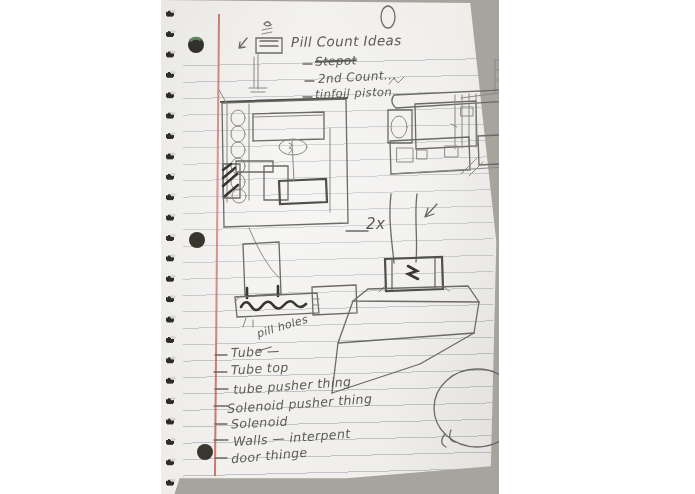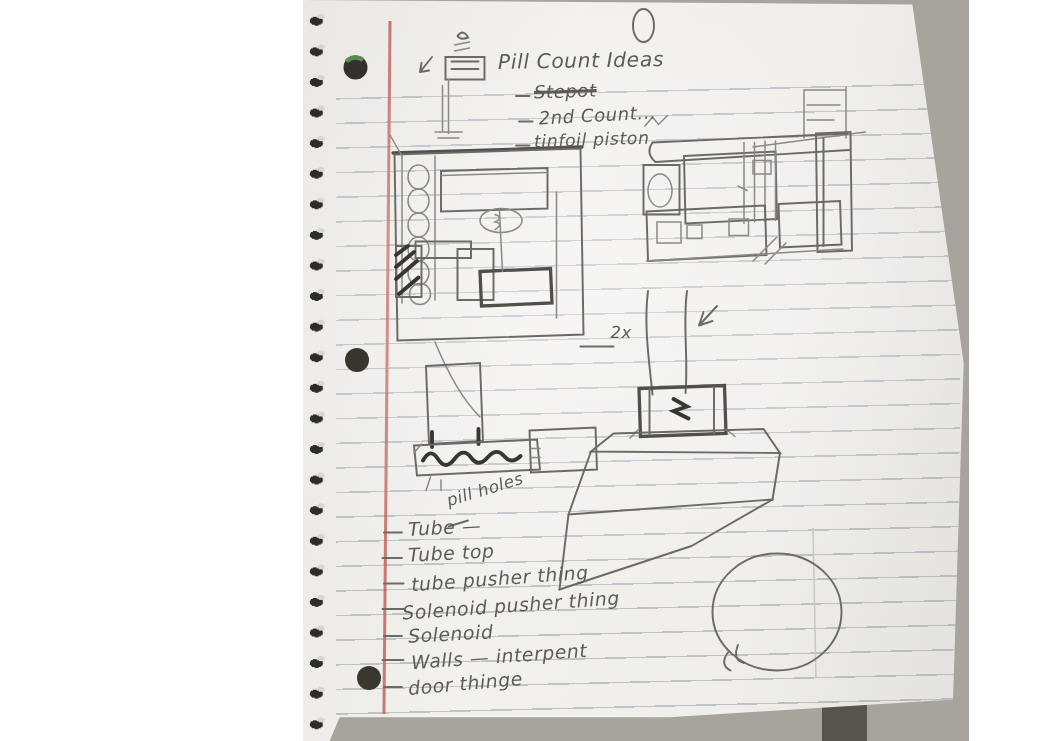--- a/index.html
+++ b/index.html
@@ -1,19 +1,19 @@
 <!DOCTYPE html>
 <html><head>
 <meta charset="utf-8">
 <style>
   html,body{margin:0;padding:0;background:#ffffff;}
   #stage{position:relative;width:695px;height:494px;background:#ffffff;overflow:hidden;
          font-family:"DejaVu Sans",sans-serif;}
   
-  #photo{position:absolute;left:161px;top:0;width:444px;height:494px;background:#a7a39d;overflow:hidden;margin-left:41px;}
+  #photo{position:absolute;left:161px;top:0;width:338px;height:494px;background:#a7a39d;overflow:hidden;}
   .table-shadow-top{position:absolute;left:350px;top:116px;width:26px;height:64px;
       background:#5e5a54;clip-path:polygon(10% 0,100% 18%,100% 100%,28% 82%);}
   .table-shadow-bottom{position:absolute;left:346px;top:396px;width:30px;height:98px;
       background:#57534d;}
   .table-mid{position:absolute;left:340px;top:250px;width:36px;height:160px;background:#8f8b85;opacity:.55;}
   
   #paper{position:absolute;inset:0;
       background:linear-gradient(100deg,#e9e8e5 0%,#f2f1ee 35%,#efeeeb 70%,#e3e1dd 100%);
       clip-path:polygon(0% 0%,91.5% 0.6%,99.2% 49%,97.6% 94.4%,55% 96.8%,5.5% 96.8%,4% 100%,0% 100%);}
   #paper::after{content:"";position:absolute;inset:0;
@@ -150,21 +150,21 @@
         <path d="M185,231 h22"></path>
         <path d="M97,351 l13,-4"></path>
         <path d="M54,355 h12 M53,372 h13 M54,389 h13 M53,406 h14 M54,424 h12 M53,440 h14 M54,458 h12"></path>
       </g>
     </svg>
 
     <div class="hw" style="left:130px;top:33px;font-size:13.5px;transform:rotate(-1deg);">Pill Count Ideas</div>
     <div class="hw struck" style="left:154px;top:54px;font-size:12px;transform:rotate(-2deg);">Stepot</div>
     <div class="hw" style="left:157px;top:70px;font-size:12px;transform:rotate(-3deg);">2nd Count...</div>
     <div class="hw" style="left:154px;top:86px;font-size:11.5px;transform:rotate(-2deg);">tinfoil piston</div>
-    <div class="hw" style="left:187px;top:215px;font-size:11px;padding-left:18px;">2x</div>
+    <div class="hw" style="left:187px;top:215px;font-size:15px;padding-left:18px;">2x</div>
     <div class="hw" style="left:95px;top:320px;font-size:11px;transform:rotate(-17deg);">pill holes</div>
 
     <div class="hw" style="left:70px;top:344px;font-size:12.5px;transform:rotate(-3deg);">Tube —</div>
     <div class="hw" style="left:70px;top:361px;font-size:12.5px;transform:rotate(-3deg);">Tube top</div>
     <div class="hw" style="left:72px;top:378px;font-size:12.5px;transform:rotate(-4deg);">tube pusher thing</div>
     <div class="hw" style="left:66px;top:396px;font-size:12.5px;transform:rotate(-4deg);">Solenoid pusher thing</div>
     <div class="hw" style="left:70px;top:415px;font-size:12.5px;transform:rotate(-3deg);">Solenoid</div>
     <div class="hw" style="left:72px;top:430px;font-size:12.5px;transform:rotate(-4deg);">Walls — interpent</div>
     <div class="hw" style="left:70px;top:448px;font-size:12.5px;transform:rotate(-5deg);">door thinge</div>
   </div>

